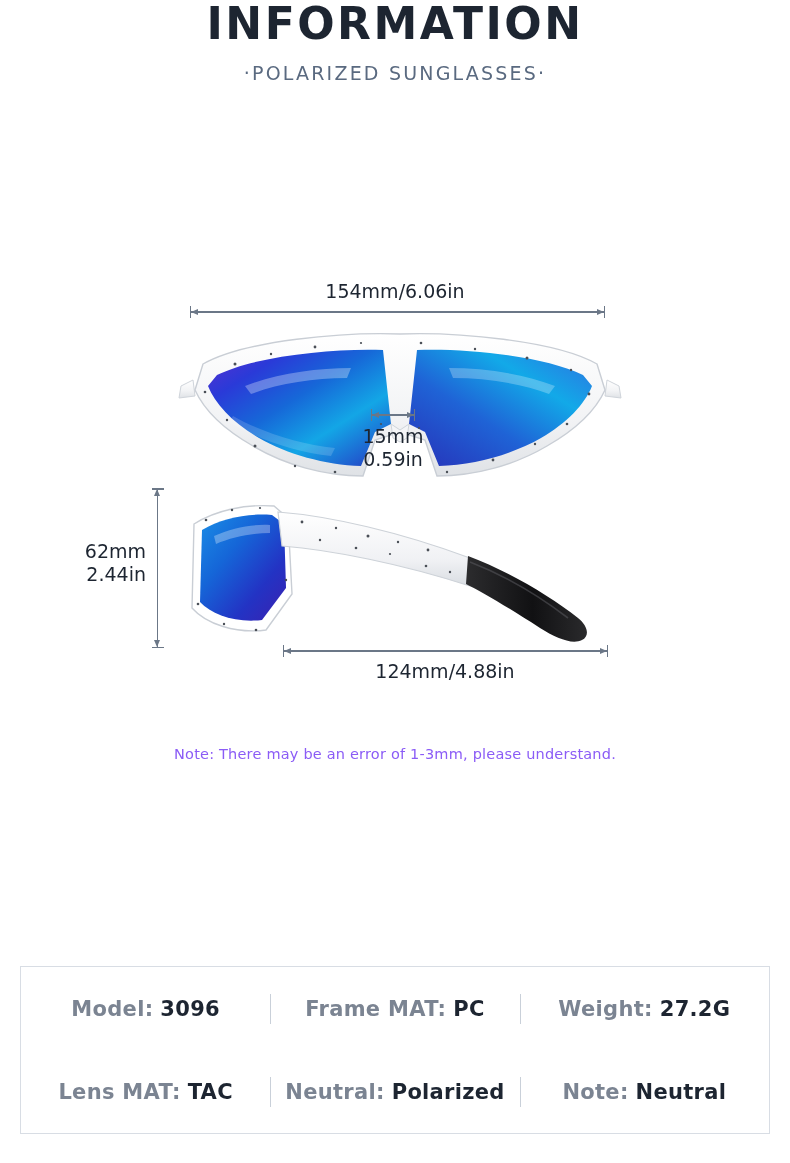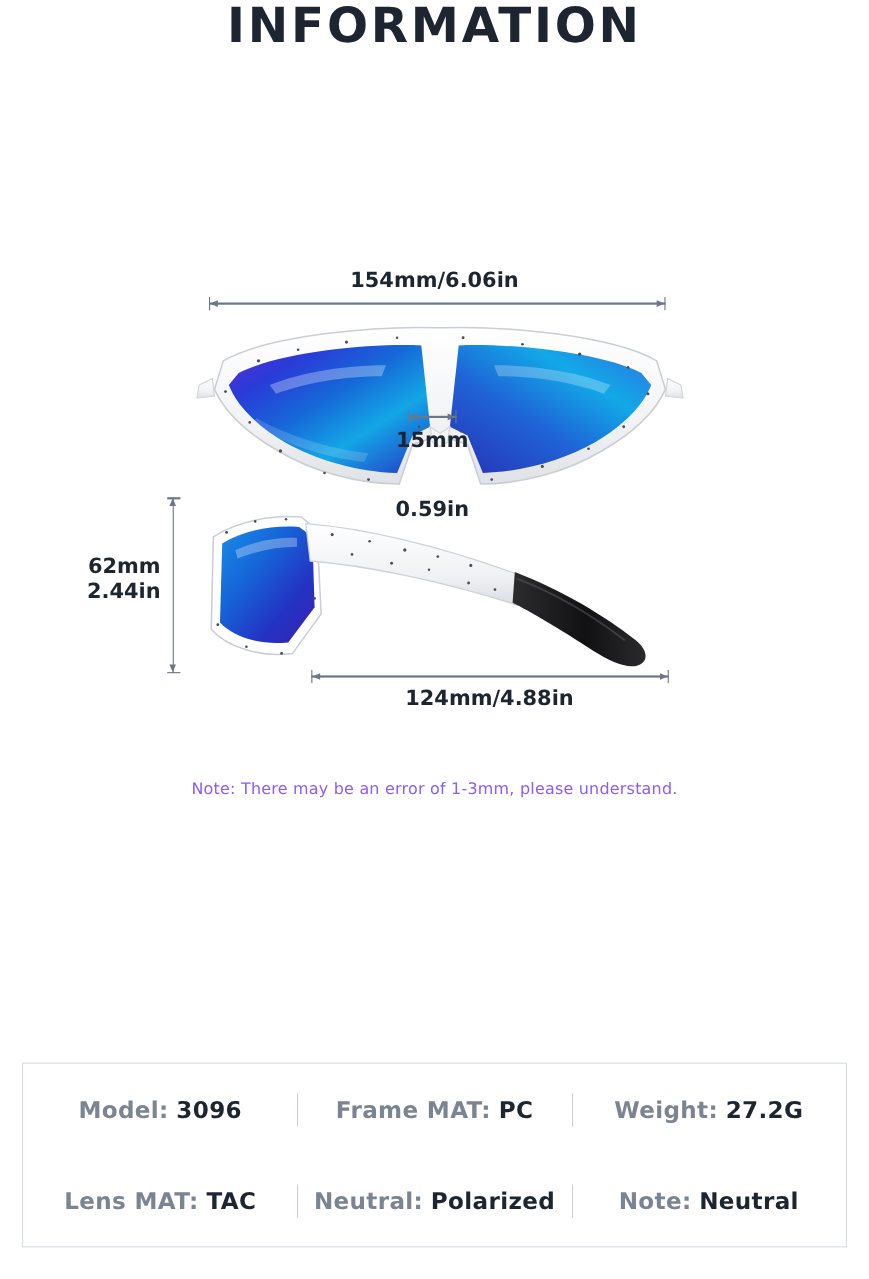--- a/index.html
+++ b/index.html
@@ -38,21 +38,21 @@
   .diagram {
     position: relative;
     width: 790px;
     height: 700px;
     margin-top: 18px;
   }
 
   .dim-label {
     position: absolute;
     font-size: 19px;
-    font-weight: bold;
+    font-weight: normal;
     color: #1d2531;
     text-align: center;
     white-space: nowrap;
     line-height: 1.22;
   }
 
   
   .measure-h {
     position: absolute;
     height: 12px;
@@ -164,20 +164,21 @@
   }
 
   
   .art { position: absolute; }
 </style>
 </head>
 <body>
 
 <div class="header">
   <div class="title">INFORMATION</div>
+  <div class="subtitle">·POLARIZED SUNGLASSES·</div>
 </div>
 
 <div class="diagram">
 
   <div class="dim-label" style="left:265px; top:178px; width:260px;">154mm/6.06in</div>
 
   <div class="measure-h" style="left:190px; top:204px; width:415px;">
     <div class="line"></div>
     <div class="tick l"></div>
     <div class="tick r"></div>
@@ -253,21 +254,21 @@
   </svg>
 
   <div class="measure-h" style="left:371px; top:307px; width:44px;">
     <div class="line"></div>
     <div class="tick l"></div>
     <div class="tick r"></div>
     <div class="arrow l"></div>
     <div class="arrow r"></div>
   </div>
   <div class="dim-label" style="left:313px; top:323px; width:160px;">15mm</div>
-  <div class="dim-label" style="left:313px; top:346px; width:160px;margin-top:40px;">0.59in</div>
+  <div class="dim-label" style="left:313px; top:346px; width:160px;">0.59in</div>
 
   <svg class="art" style="left:170px; top:382px;" width="460" height="180" viewBox="0 0 460 180">
     <defs>
       <linearGradient id="sideLens" x1="0" y1="0" x2="1" y2="1">
         <stop offset="0%" stop-color="#1a8ee6"></stop>
         <stop offset="35%" stop-color="#1566d8"></stop>
         <stop offset="70%" stop-color="#2333c4"></stop>
         <stop offset="100%" stop-color="#3b21b0"></stop>
       </linearGradient>
       <linearGradient id="templeWhite" x1="0" y1="0" x2="0" y2="1">

